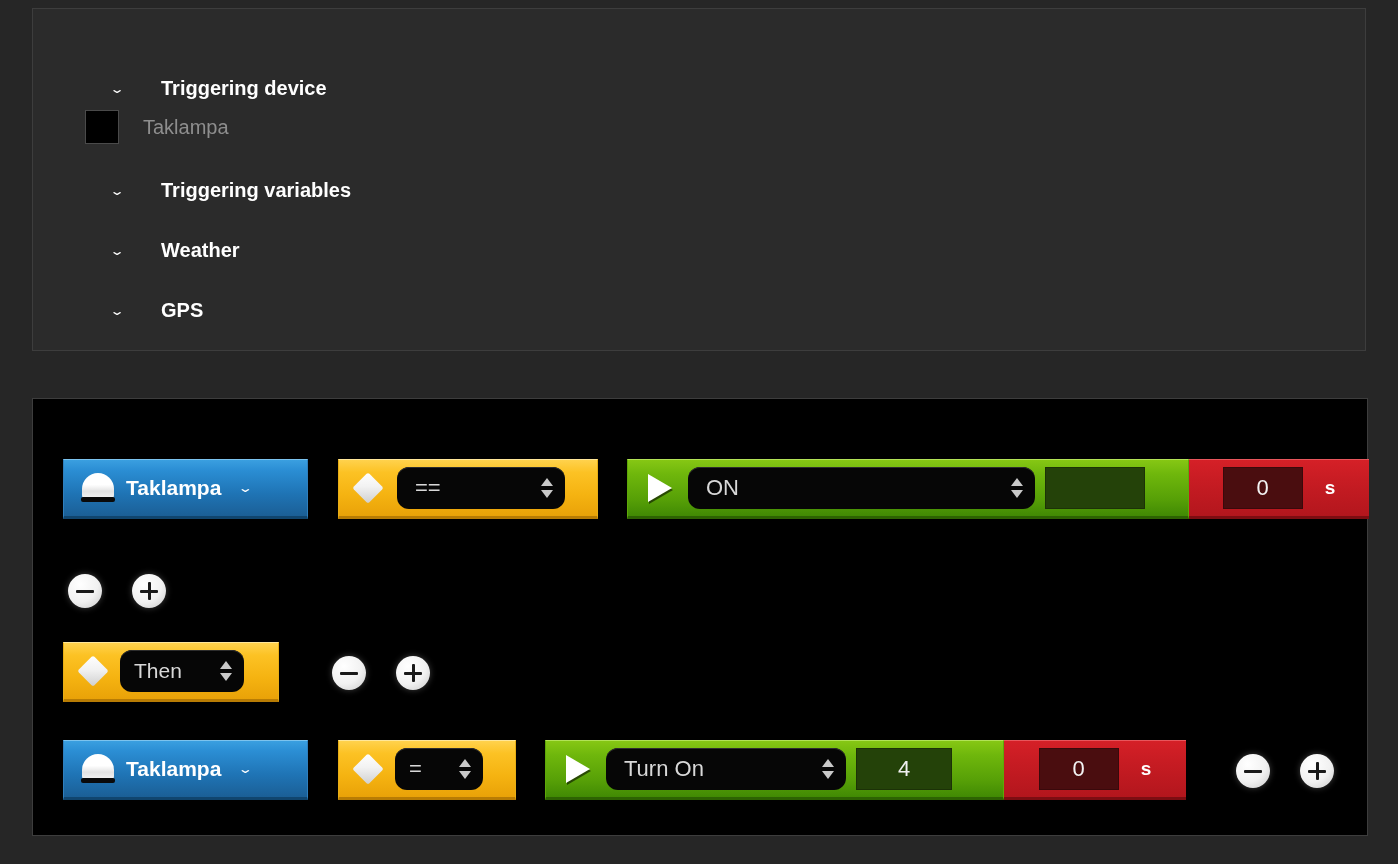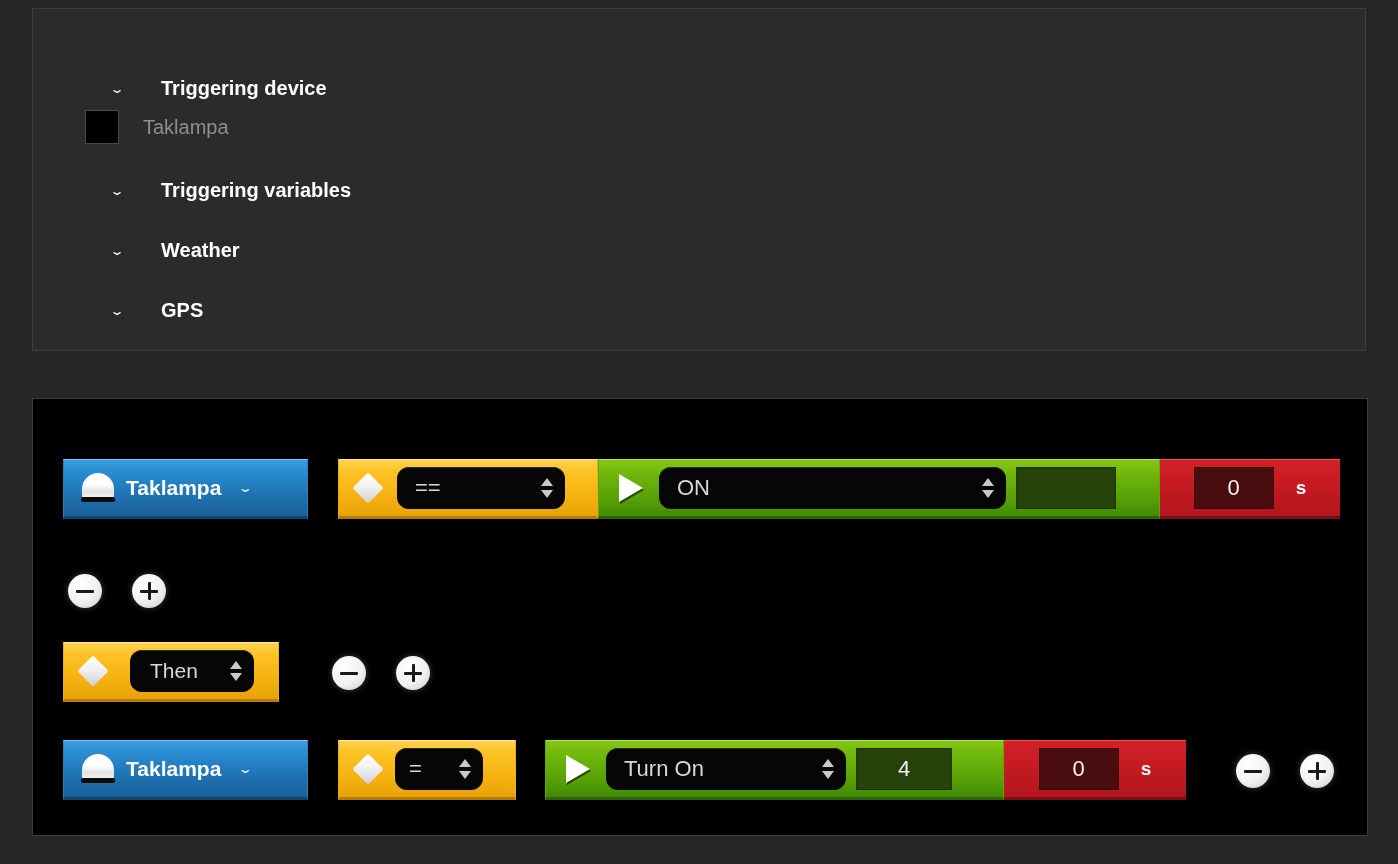--- a/index.html
+++ b/index.html
@@ -337,21 +337,21 @@
         </span>
       <span class="select-pill" style="width:168px;margin-left:12px;">
         <span class="sel-val">==</span>
         <span class="stepper">
             <i class="up"></i>
             <i class="dn"></i>
           </span>
       </span>
     </div>
 
-    <div class="blk blk-green" style="width:562px;height:60px;">
+    <div class="blk blk-green" style="width:562px;height:60px;margin-left:29px;">
       <span class="play-icon">
           <i></i>
         </span>
       <span class="select-pill" style="width:347px;margin-left:10px;">
         <span class="sel-val">ON</span>
         <span class="stepper">
             <i class="up"></i>
             <i class="dn"></i>
           </span>
       </span>
@@ -374,21 +374,21 @@
         <i class="bar-v"></i>
       </span>
   </div>
 
   <div class="block-row" style="left:30px;top:243px;">
 
     <div class="blk blk-yellow" style="width:216px;height:60px;">
       <span class="diamond">
           <i></i>
         </span>
-      <span class="select-pill" style="width:124px;margin-left:20px;padding-left:20px;">
+      <span class="select-pill" style="width:124px;margin-left:10px;padding-left:14px;">
         <span class="sel-val" style="font-size:21px;">Then</span>
         <span class="stepper" style="margin-left:6px;">
             <i class="up"></i>
             <i class="dn"></i>
           </span>
       </span>
     </div>
 
     <span class="rnd-btn" style="margin-left:53px;margin-top:14px;">
         <i class="bar-h"></i>

